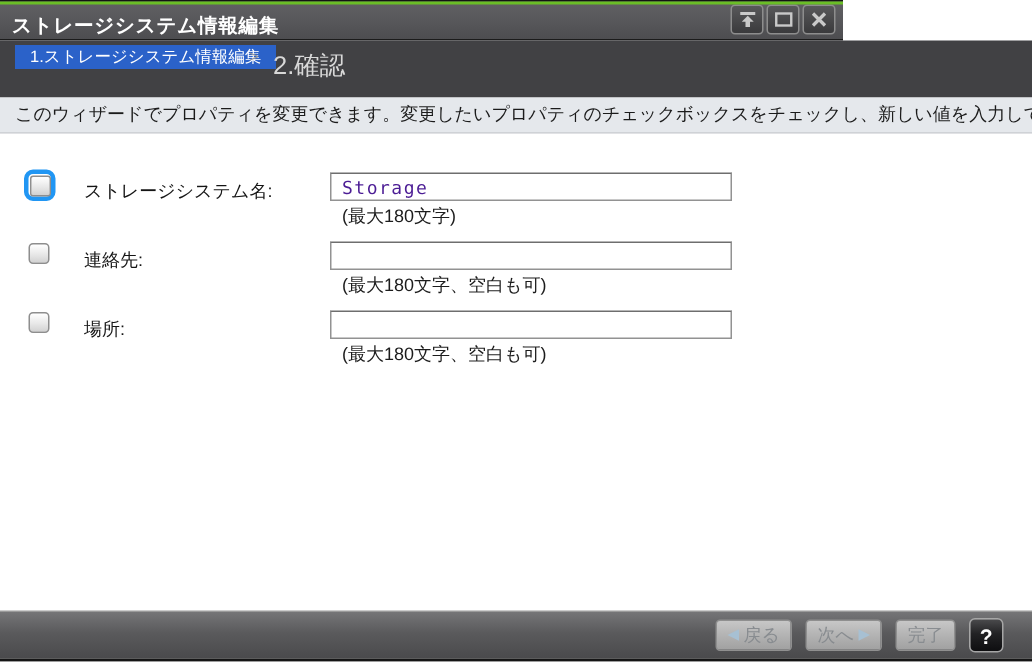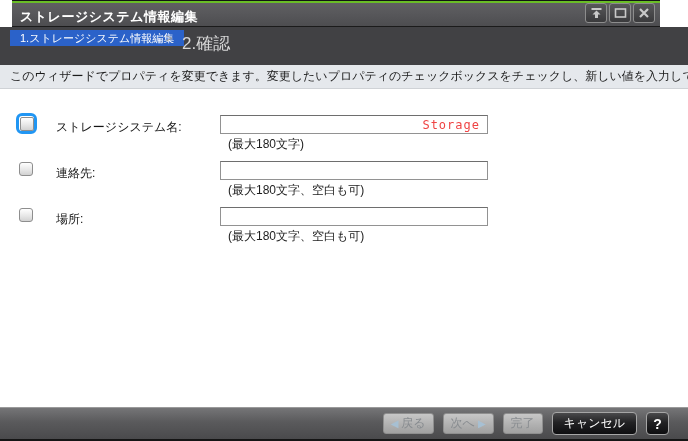--- a/index.html
+++ b/index.html
@@ -6,21 +6,21 @@
   html,body { background:#777; }
   body { font-family:"Liberation Sans","DejaVu Sans",sans-serif; }
 
   .window {
     position:relative; width:688px; height:441px;
     background:#ffffff; overflow:hidden;
   }
 
   
   .titlebar {
-    position:absolute; top:0; left:12px; width:648px; height:27px;
+    position:absolute; top:0; left:0; width:562px; height:27px;
     background:linear-gradient(180deg,#626264 0%,#57575a 55%,#4d4d50 100%);
     border-bottom:1px solid #1b1b1b;
   }
   .titlebar::before {
     content:""; position:absolute; top:0; left:0; width:100%; height:1px;
     background:#141414;
   }
   .titlebar::after {
     content:""; position:absolute; top:1px; left:0; width:100%; height:2px;
     background:#6abe26;
@@ -88,21 +88,21 @@
 
   .field-label {
     position:absolute; left:56px; top:9px;
     font-size:12px; color:#141414;
   }
   .field-input {
     position:absolute; left:220px; top:5px; width:268px; height:19px;
     border:1px solid #929292; border-top-color:#6e6e6e;
     background:#ffffff; padding:0 7px;
     font-family:"DejaVu Sans Mono","Liberation Mono",monospace;
-    font-size:12px; letter-spacing:1px; color:#ef4444;text-align:right;
+    font-size:12px; letter-spacing:1px; color:#4c1d95;
   }
   .field-hint {
     position:absolute; left:228px; top:26px;
     font-size:12px; color:#1c1c1c;
   }
 
   
   .footer {
     position:absolute; top:407px; left:0; width:688px; height:34px;
     background:linear-gradient(180deg,#757577 0%,#5a5a5c 45%,#4a4a4c 100%);
@@ -201,21 +201,18 @@
       <span class="arrow">◀</span>
       <span>戻る</span>
     </div>
     <div class="btn btn-disabled">
       <span>次へ</span>
       <span class="arrow">▶</span>
     </div>
     <div class="btn btn-disabled">
       <span>完了</span>
     </div>
-    <div class="btn btn-dark">
-      <span>キャンセル</span>
-    </div>
     <div class="btn btn-dark btn-help">
       <span>?</span>
     </div>
   </div>
 
 </div>
 
 </body></html>

